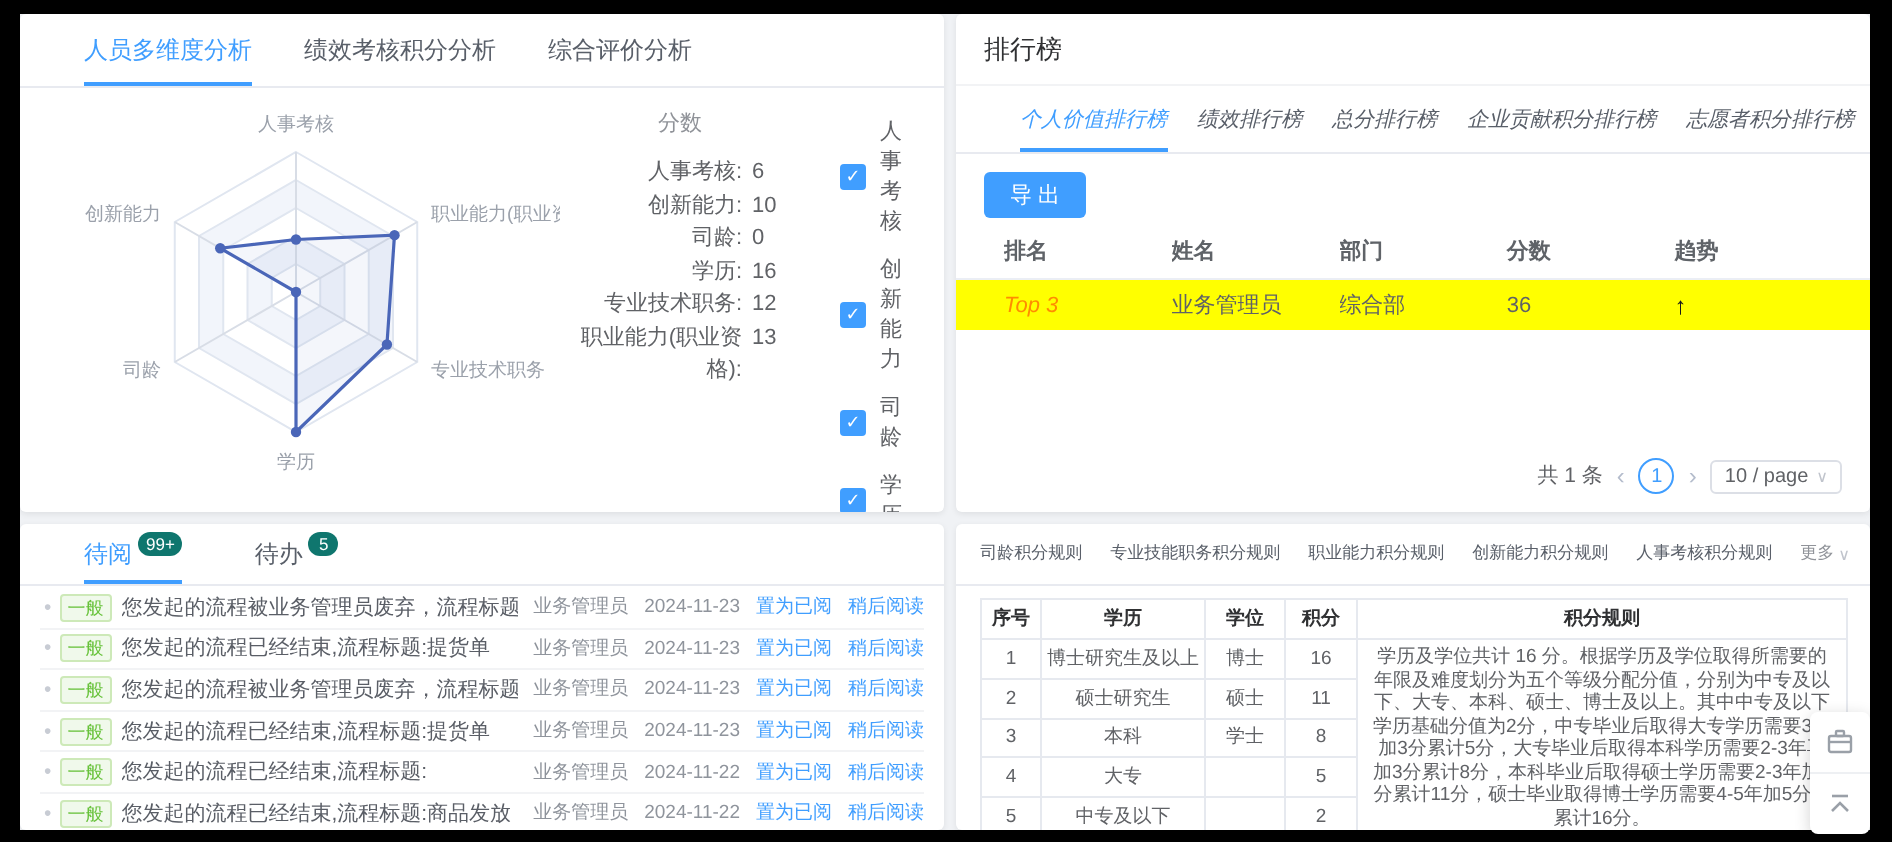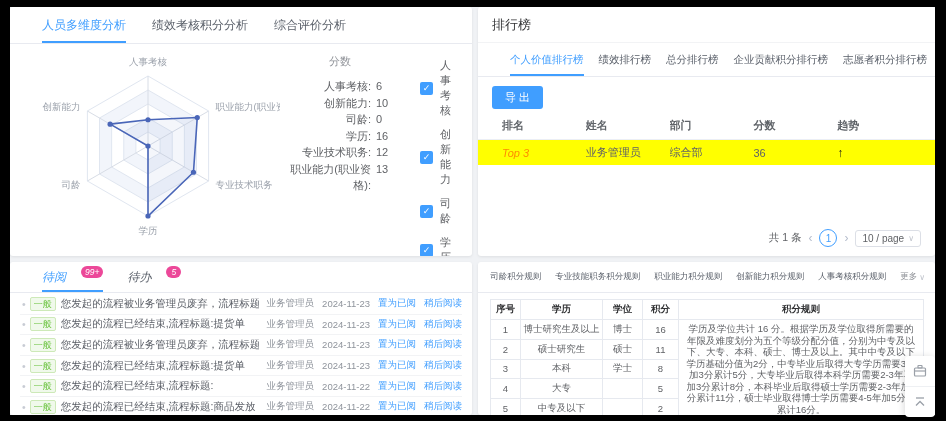--- a/index.html
+++ b/index.html
@@ -32,40 +32,40 @@
   .total-row{margin-top:6px;border-top:1px solid #ebeef5;padding-top:8px;display:flex;}
   .checks{flex:1;padding:12px 0 0 20px;}
   .check-row{display:flex;align-items:center;margin-bottom:9px;cursor:pointer;}
   .checkbox{width:13px;height:13px;background:#409eff;border-radius:2px;margin-right:7px;position:relative;flex-shrink:0;}
   .checkbox::after{content:'✓';position:absolute;left:0;top:0;width:13px;height:13px;color:#fff;font-size:9px;line-height:13px;text-align:center;}
   .check-label{font-size:11px;color:#606266;}
   .btn-primary{background:#409eff;color:#fff;font-size:11px;border:none;border-radius:3px;padding:6px 14px;cursor:pointer;margin-top:8px;}
 
   
   .panel-title{font-size:13px;color:#303133;padding:9px 14px 8px;border-bottom:1px solid #f2f3f5;}
-  .tabbar.sub{height:33px;gap:15px;}
+  .tabbar.sub{height:33px;gap:15px;font-style:italic;}
   .tabbar.sub .tab{font-size:10.5px;}
   .export-wrap{padding:9px 14px 0;}
   .rank-head{display:flex;margin-top:9px;padding:0 14px 6px 24px;border-bottom:1px solid #ebeef5;font-size:11px;font-weight:bold;color:#5f6368;}
   .rt-col{flex:0 0 20%;overflow:hidden;}
   .rt-row{display:flex;padding:5px 14px 5px 24px;background:#ffff00;font-size:11px;color:#606266;align-items:center;}
   .rt-row .rank{color:#ff8c00;font-style:italic;}
   .rt-row .trend{font-weight:bold;color:#1a1a1a;font-size:12px;}
   .pagination{position:absolute;right:14px;bottom:9px;display:flex;align-items:center;gap:7px;font-size:10.5px;color:#606266;}
   .nav-icon{color:#b4bccc;font-size:12px;cursor:pointer;}
   .nav-icon.prev::before{content:'‹';}
   .nav-icon.next::before{content:'›';}
   .page-btn{width:18px;height:18px;border:1px solid #409eff;border-radius:50%;color:#409eff;display:flex;align-items:center;justify-content:center;font-size:10px;background:#fff;cursor:pointer;box-sizing:border-box;}
   .size-select{border:1px solid #dcdfe6;border-radius:3px;padding:2px 6px;display:flex;align-items:center;gap:4px;color:#606266;font-size:10px;background:#fff;cursor:pointer;}
   .caret{color:#c0c4cc;font-size:8px;}
   .caret::before{content:'∨';}
 
   
-  .tabbar.notice{height:30px;gap:24px;font-style:italic;}
-  .badge{background:#ec4899;color:#fff;font-size:8.5px;border-radius:8px;padding:0 4px;height:12px;line-height:12px;margin-left:15px;transform:translateY(-5px);display:inline-block;min-width:7px;text-align:center;}
+  .tabbar.notice{height:30px;gap:36px;}
+  .badge{background:#0f766e;color:#fff;font-size:8.5px;border-radius:8px;padding:0 4px;height:12px;line-height:12px;margin-left:3px;transform:translateY(-5px);display:inline-block;min-width:7px;text-align:center;}
   .notice-list{padding:1px 10px 0;}
   .notice-row{display:flex;align-items:center;height:19.6px;border-bottom:1px solid #f2f3f5;font-size:10.5px;}
   .bullet{color:#c8ccd4;margin:0 4px 0 2px;}
   .bullet::before{content:'•';}
   .n-tag{color:#67c23a;background:#f0f9eb;border:1px solid #cde9b8;font-size:9px;padding:0 3px;border-radius:2px;margin-right:5px;line-height:12px;flex-shrink:0;}
   .n-msg{color:#5a5e66;flex:1;white-space:nowrap;overflow:hidden;}
   .n-user,.n-date{color:#8f949c;font-size:9.5px;margin-left:8px;flex-shrink:0;}
   .n-link{color:#409eff;font-size:9.5px;margin-left:8px;cursor:pointer;text-decoration:none;flex-shrink:0;}
 
   

